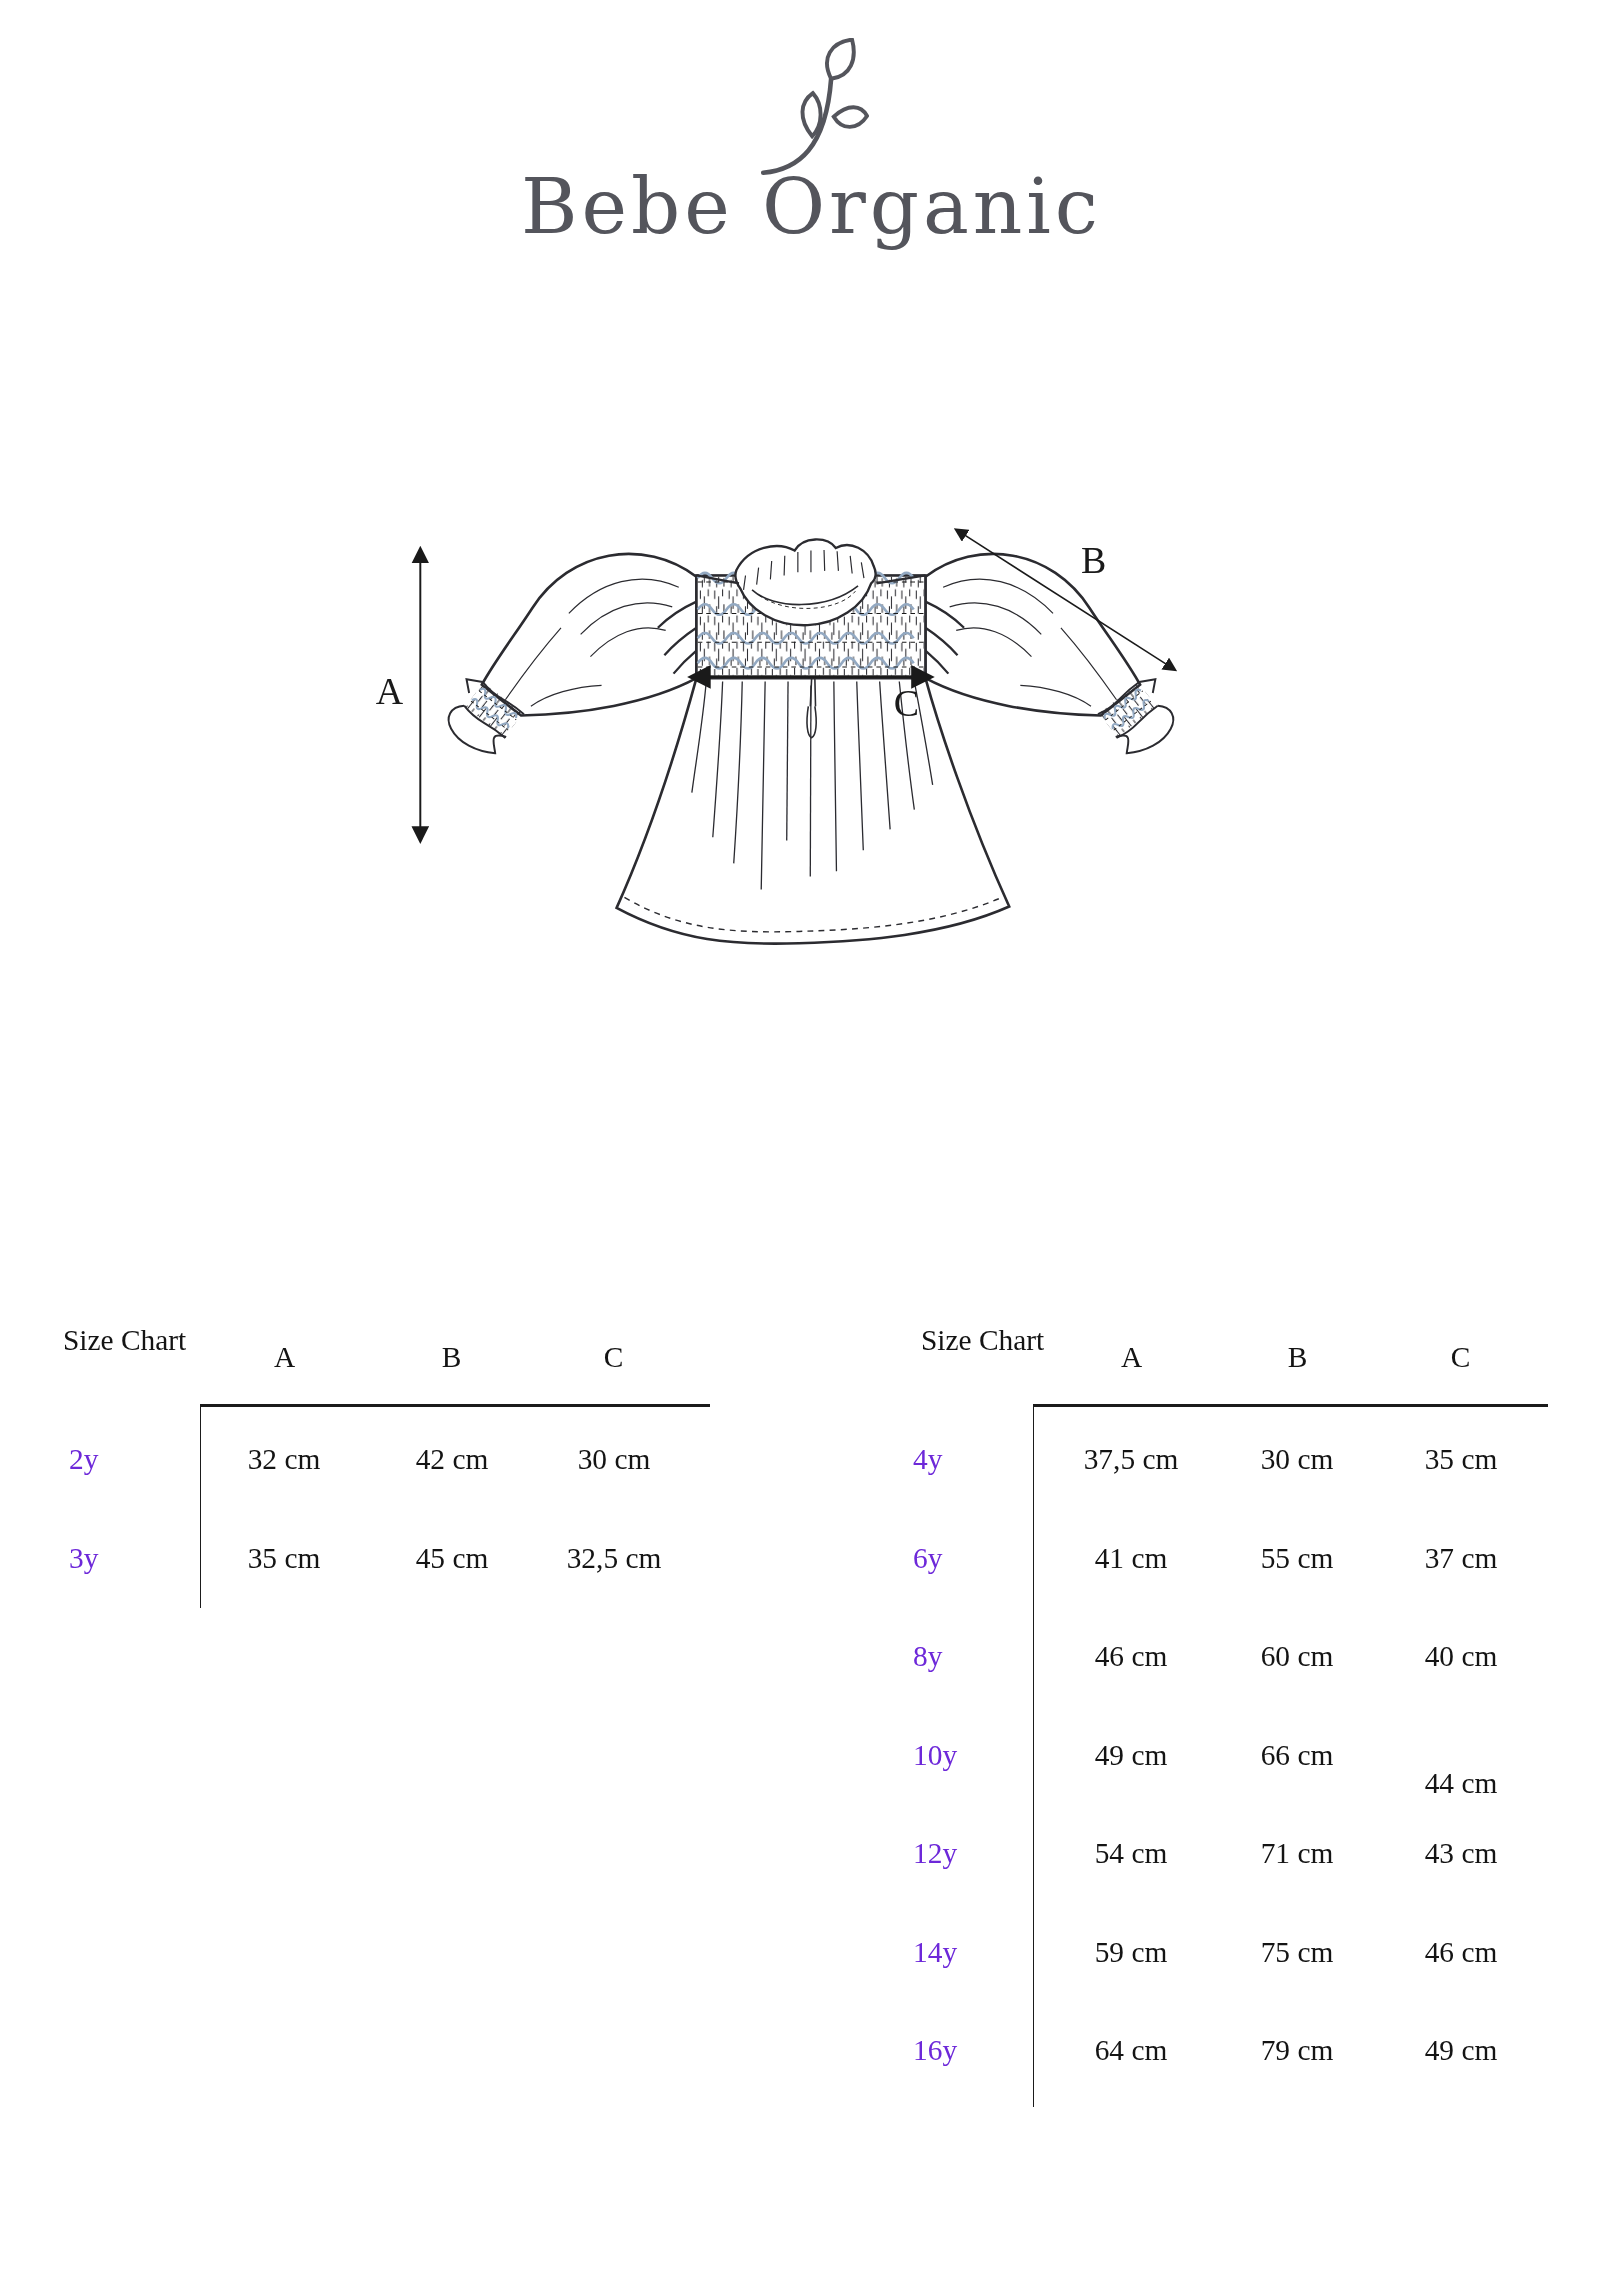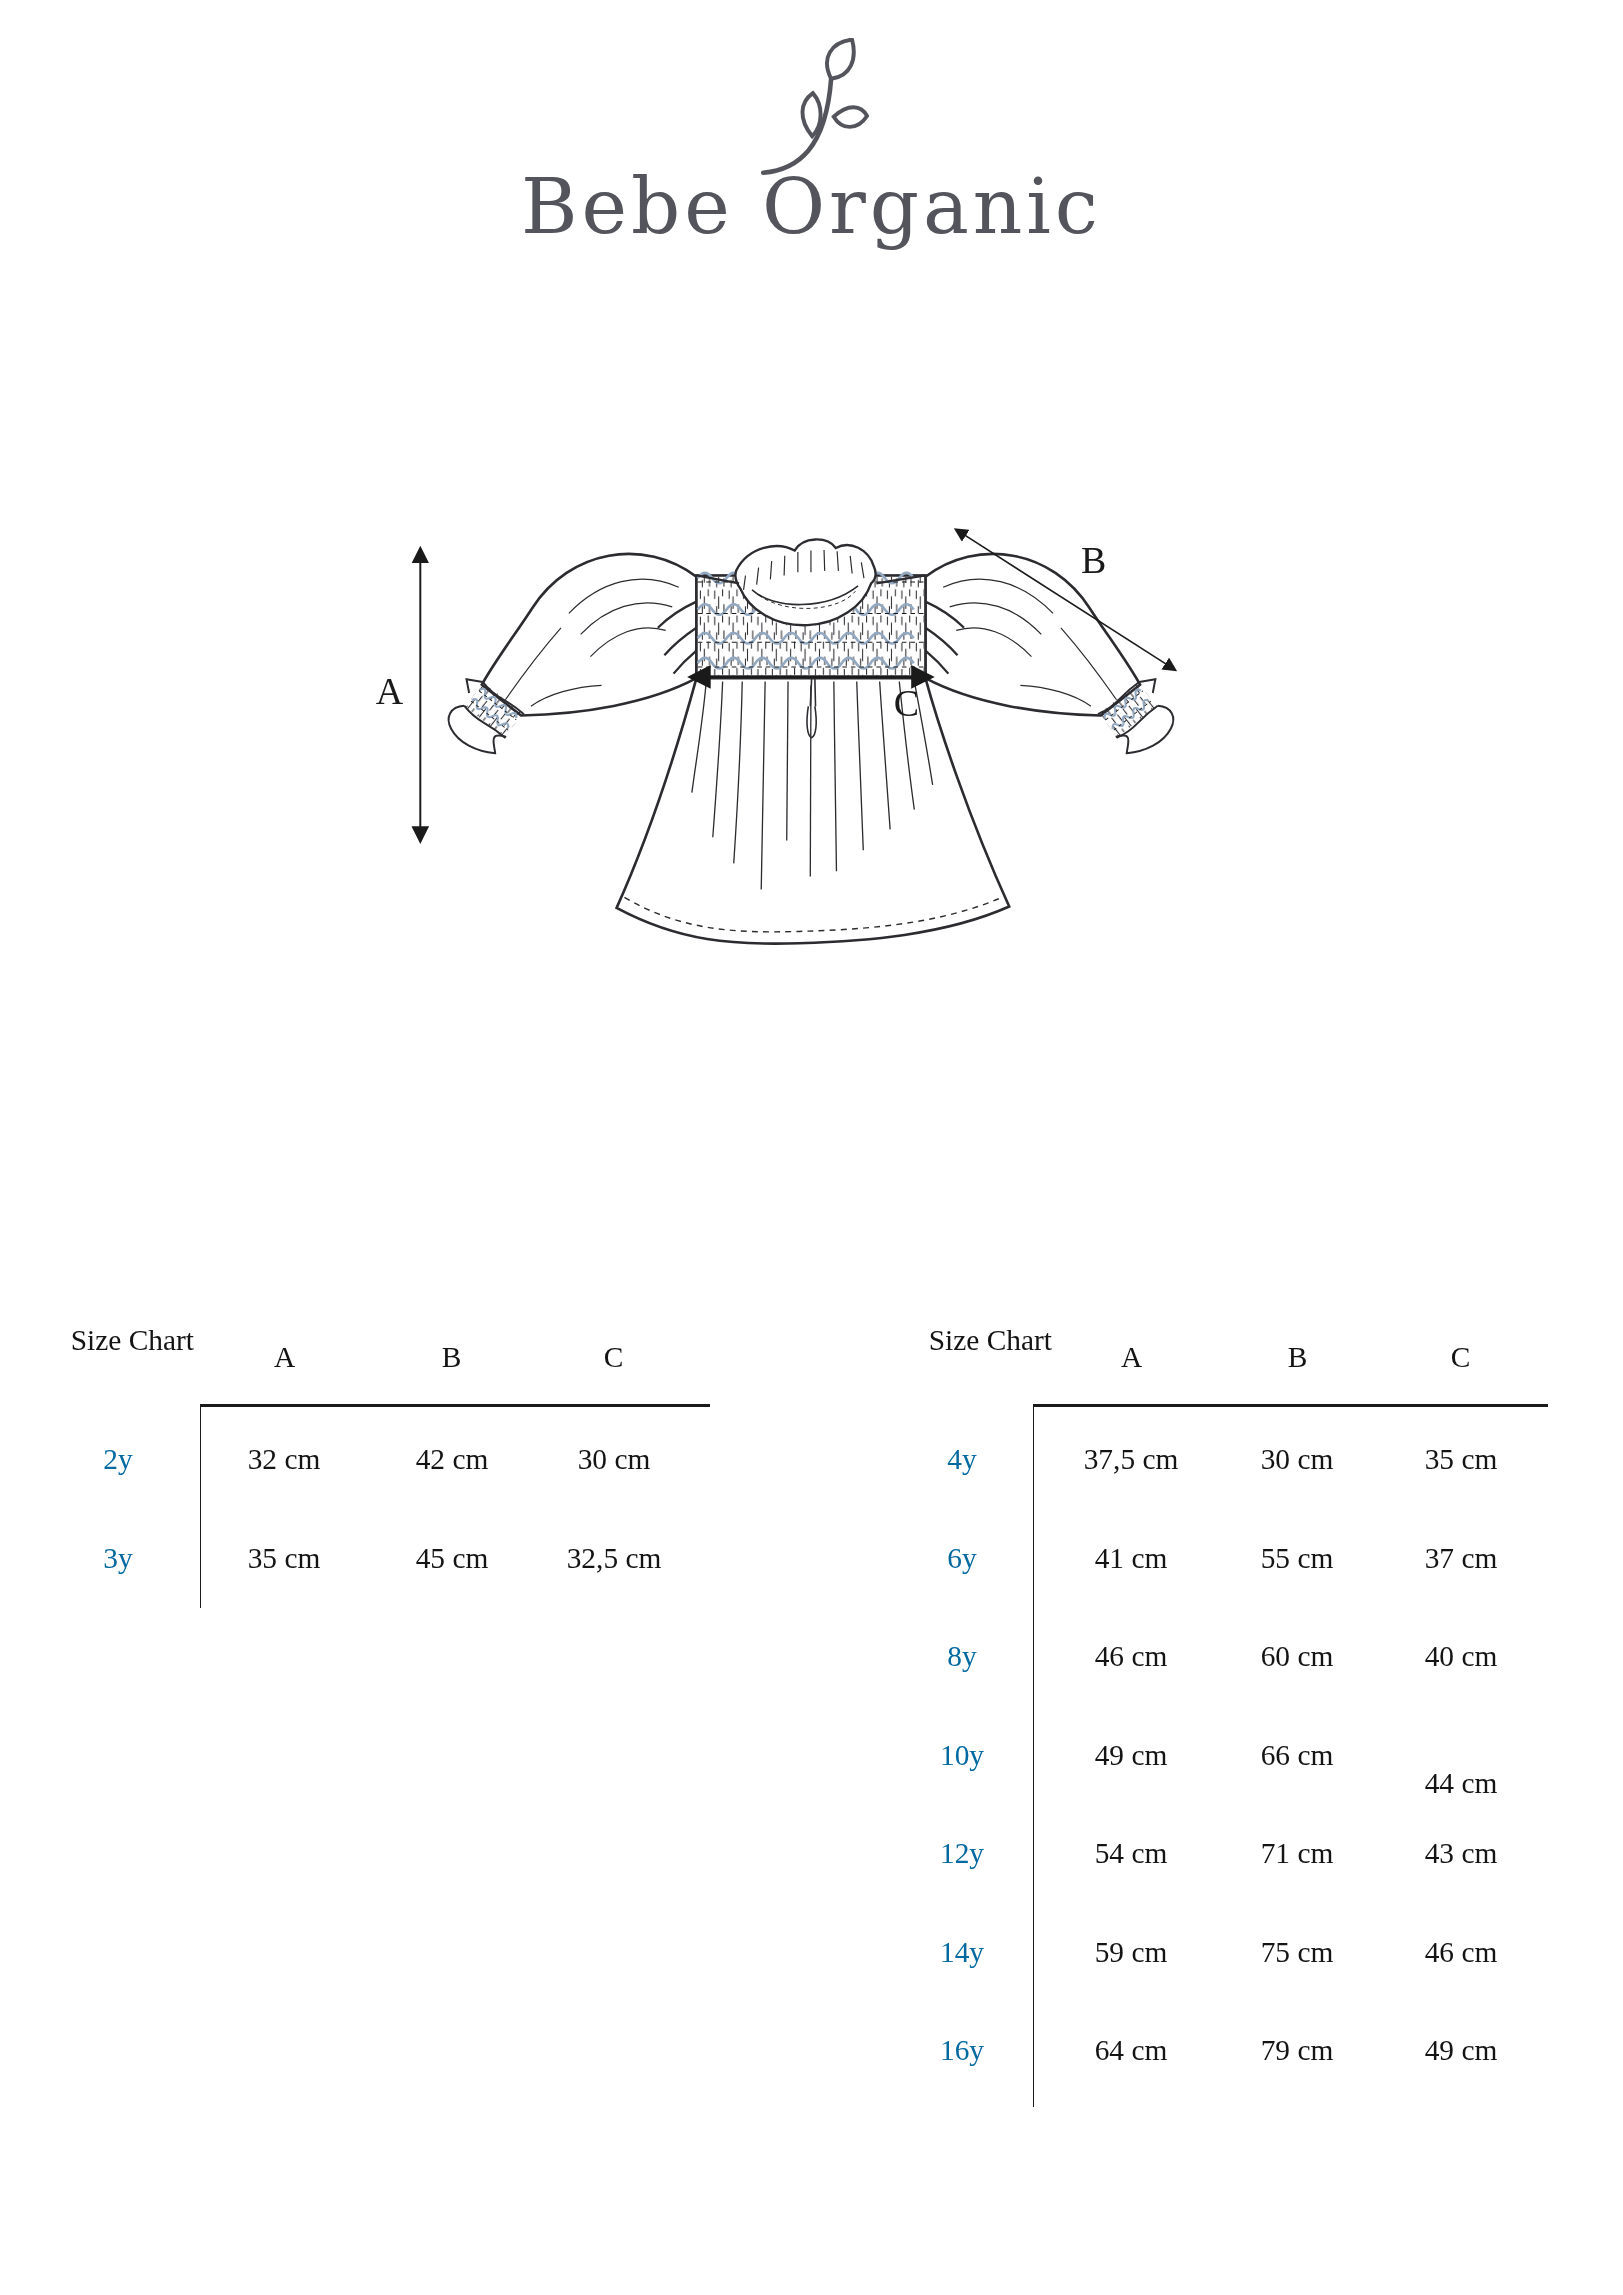--- a/index.html
+++ b/index.html
@@ -7,25 +7,25 @@
         font-family:"Liberation Serif",serif;color:#141414;}
   .abs{position:absolute;}
   
   .logo-script{left:0;top:161px;width:1623px;text-align:center;
     font-family:"DejaVu Serif",serif;font-weight:400;
     font-size:77px;letter-spacing:3.9px;color:#54555c;line-height:1.2;}
   .logo-tagline{left:0;top:275px;width:1623px;text-align:center;
     font-family:"Liberation Sans",sans-serif;font-size:20px;font-weight:400;
     letter-spacing:9.8px;color:#54555c;}
   
-  .tbl-title{width:131px;text-align:right;font-size:29.4px;line-height:35px;color:#141414;}
+  .tbl-title{width:131px;text-align:left;font-size:29.4px;line-height:35px;color:#141414;}
   .col-head{width:131px;text-align:center;font-size:29.4px;color:#141414;}
   .hrule{height:3.3px;background:#1b1b1b;}
   .vrule{width:1.3px;background:#1b1b1b;}
-  .row-label{width:98px;text-align:center;font-size:29.4px;color:#0369a1;}
+  .row-label{width:98px;text-align:left;font-size:29.4px;color:#6d28d9;}
   .cell{width:144px;text-align:center;font-size:29.4px;color:#141414;}
   
   svg text.meas{font-family:"Liberation Serif",serif;font-size:58px;fill:#1a1a1a;}
 </style>
 </head>
 <body>
 
 <div id="page">
 
   <svg class="abs" style="left:758px;top:38px;" width="111" height="141" viewBox="0 0 170 215">

